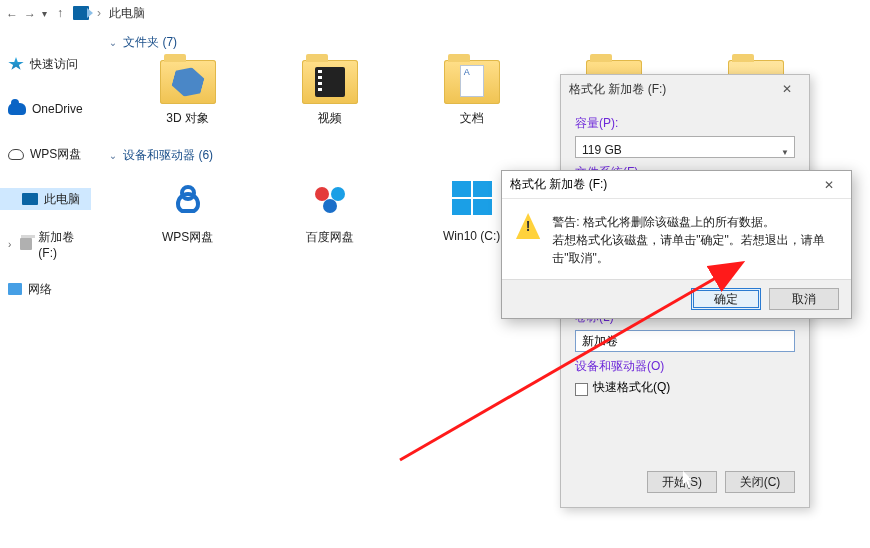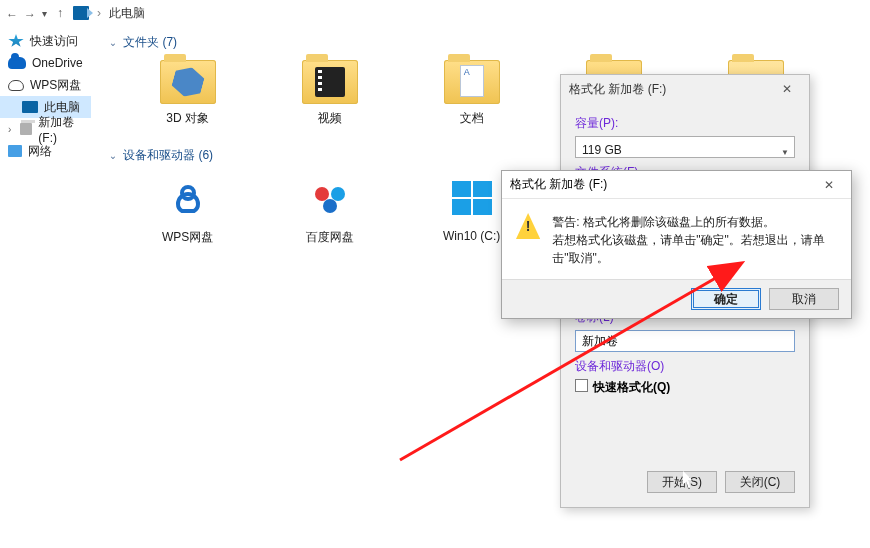--- a/index.html
+++ b/index.html
@@ -9,21 +9,21 @@
 .breadcrumb { height: 26px; display: flex; align-items: center; padding: 0 6px; gap: 8px; color: #333; }
 .bc-arrow { color: #555; width: 10px; text-align: center; }
 .bc-caret { color: #555; font-size: 10px; }
 .bc-sep { color: #888; }
 .bc-icon { width: 16px; height: 14px; background: #0a64a4; border-radius: 1px; position: relative; }
 .bc-icon::after { content: ""; position: absolute; right: -4px; top: 2px; width: 0; height: 0; border-top: 5px solid transparent; border-bottom: 5px solid transparent; border-left: 6px solid #8cc0e8; }
 
 
 .layout { display: flex; height: 522px; }
 .sidebar { width: 106px; padding: 4px 0; }
-.nav-item { display: flex; align-items: center; gap: 6px; height: 22px; padding: 0 8px; color: #222; cursor: default; }
+.nav-item { display: flex; align-items: center; gap: 6px; height: 22px; padding: 0 8px; color: #222; cursor: default; margin-top: 23px; }
 .nav-item.sel { background: #cfe8ff; }
 .nav-caret { width: 8px; color: #666; font-size: 10px; display: inline-block; }
 .nav-ico { width: 16px; height: 14px; display: inline-block; }
 .ico-star { background: linear-gradient(#2aa7e1,#1b7db6); clip-path: polygon(50% 0,61% 35%,98% 35%,68% 57%,79% 91%,50% 70%,21% 91%,32% 57%,2% 35%,39% 35%); }
 .ico-cloud { width: 18px; height: 12px; background: #0a64c5; border-radius: 6px 6px 4px 4px; position: relative; }
 .ico-cloud::before { content: ""; position: absolute; left: 3px; top: -4px; width: 8px; height: 8px; background: #0a64c5; border-radius: 50%; }
 .ico-wps { width: 16px; height: 11px; border: 1.5px solid #444; border-radius: 7px 7px 4px 4px; position: relative; }
 .ico-pc { width: 16px; height: 12px; background: #0a64a4; border-radius: 1px; }
 .ico-drv { width: 16px; height: 12px; background: #b0b0b0; border-radius: 1px; position: relative; }
 .ico-drv::after { content: ""; position: absolute; left: 1px; top: -3px; width: 14px; height: 3px; background: #d8d8d8; }
@@ -56,34 +56,34 @@
 
 
 .dialog-fmt { position: absolute; left: 560px; top: 74px; width: 250px; height: 434px; background: #f0f0f0; border: 1px solid #bcbcbc; box-shadow: 3px 3px 10px rgba(0,0,0,.2); }
 .dlg-title { height: 28px; display: flex; align-items: center; padding: 0 8px; color: #333; justify-content: space-between; }
 .close-x { width: 28px; text-align: center; color: #555; }
 .dlg-body { padding: 6px 14px; }
 .dlg-label { color: #6d28d9; margin: 6px 0 4px; }
 .dlg-select { width: 100%; height: 22px; background: #fff; border: 1px solid #adadad; padding: 0 18px 0 6px; position: relative; display: flex; align-items: flex-end; color: #222; }
 .dlg-select .caret { position: absolute; right: 5px; font-size: 8px; color: #555; }
 .dlg-input { width: 100%; height: 22px; background: #fff; border: 1px solid #7a9fce; padding: 0 6px; display: flex; align-items: center; }
-.chk { display: flex; align-items: flex-start; gap: 5px; margin-top: 4px; font-weight: bold; }
+.chk { display: flex; align-items: flex-end; gap: 5px; margin-top: 4px; }
 .chk-box { width: 13px; height: 13px; border: 1px solid #7a7a7a; background: #fff; }
 .dlg-buttons-bottom { position: absolute; bottom: 14px; right: 14px; display: flex; gap: 8px; }
 .winbtn { min-width: 70px; height: 22px; background: #e1e1e1; border: 1px solid #adadad; display: flex; align-items: center; justify-content: center; color: #222; }
 
 
 .dialog-confirm { position: absolute; left: 501px; top: 170px; width: 351px; background: #fff; border: 1px solid #a4a4a4; box-shadow: 3px 4px 14px rgba(0,0,0,.28); }
 .cfm-title { height: 28px; display: flex; align-items: center; justify-content: space-between; padding: 0 8px; background: #fff; border-bottom: 1px solid #e5e5e5; }
 .cfm-body { display: flex; gap: 12px; padding: 14px 14px 12px; }
 .warn { width: 28px; height: 26px; background: #ffd23c; clip-path: polygon(50% 0,100% 100%,0 100%); position: relative; }
 .warn::after { content: "!"; position: absolute; left: 0; right: 0; top: 5px; text-align: center; font-weight: bold; color: #333; font-size: 14px; }
 .cfm-text { color: #222; line-height: 1.5; }
 .cfm-btns { background: #f0f0f0; border-top: 1px solid #dcdcdc; padding: 8px 12px; display: flex; justify-content: flex-end; gap: 8px; }
-.winbtn.focus { outline: 1px solid #2a7ad1; outline-offset: -3px; border-color: #2a7ad1; background: #e5f1fb; font-weight: bold; }
+.winbtn.focus { outline: 1px solid #2a7ad1; outline-offset: -3px; border-color: #2a7ad1; background: #e5f1fb; }
 
 
 .arrow-svg { position: absolute; left: 0; top: 0; pointer-events: none; }
 
 
 .cursor { position: absolute; left: 683px; top: 471px; width: 12px; height: 18px; background: #fff; clip-path: polygon(0 0,0 75%,28% 58%,44% 95%,60% 88%,44% 52%,78% 52%); filter: drop-shadow(0 0 1px #000); }
 </style>
 </head>
 <body>
 

